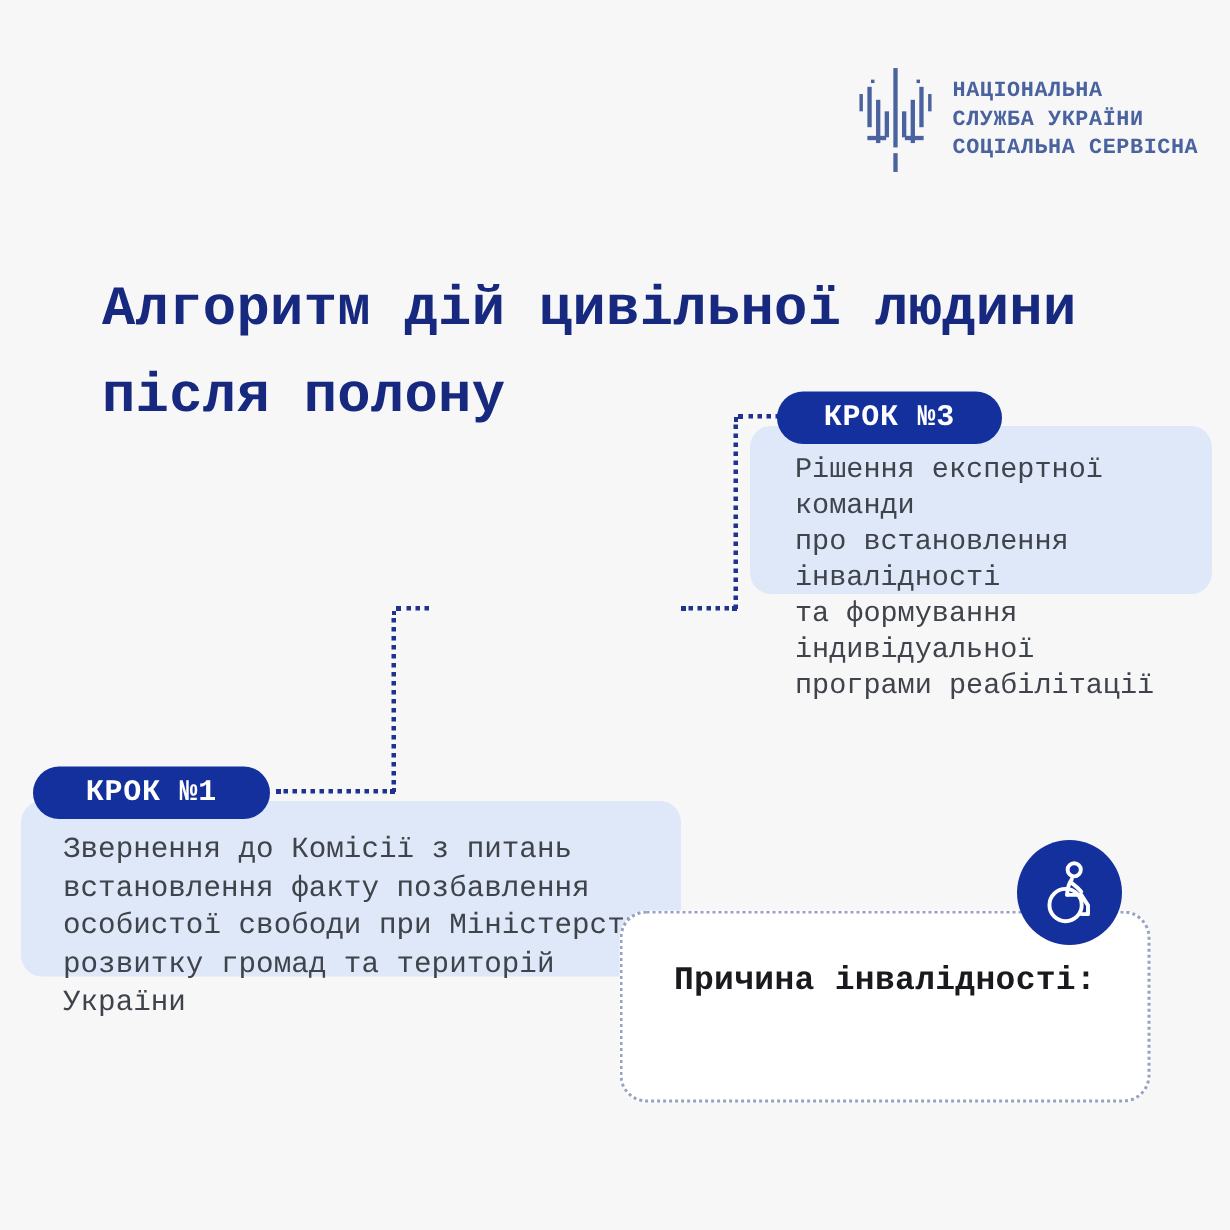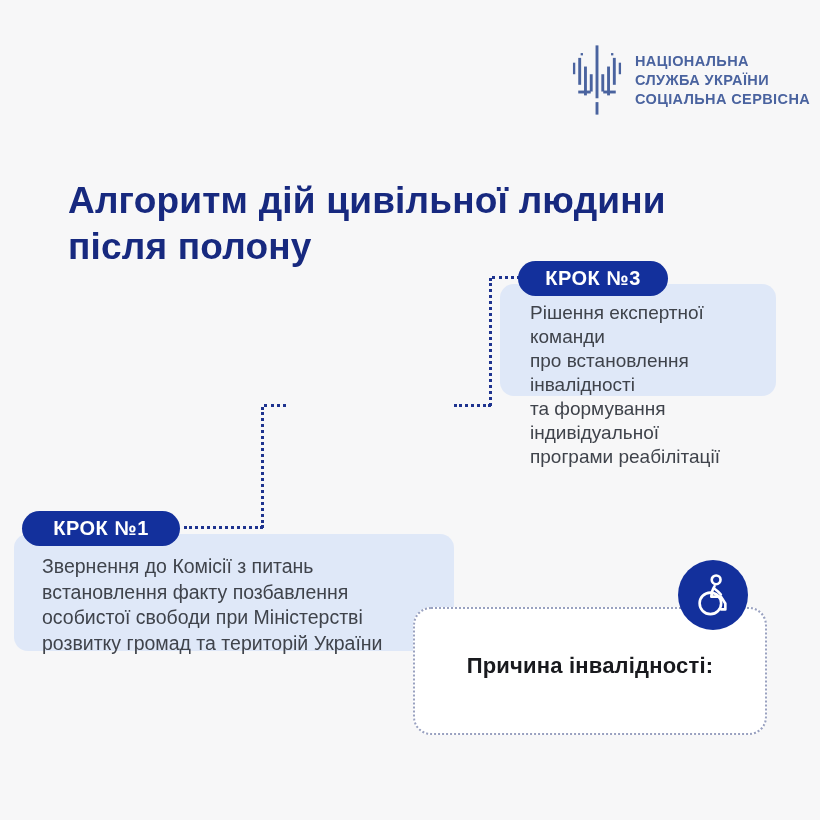--- a/index.html
+++ b/index.html
@@ -1,65 +1,65 @@
 <!DOCTYPE html>
 <html lang="uk"><head>
 <meta charset="utf-8">
 <style>
   html,body{margin:0;padding:0;}
   #canvas{
     position:relative;
     width:820px;height:820px;
     background:#f7f7f8;
     overflow:hidden;
-    font-family:Liberation Sans, sans-serif;
+    font-family:Liberation Mono, monospace;
   }
   
   .logo{position:absolute;top:44px;left:572px;display:flex;align-items:center;gap:13px;}
   .logo svg{display:block;}
   .logo-text{font-size:14.5px;font-weight:600;letter-spacing:.4px;line-height:19px;color:#4a639f;}
   
   .title{
     position:absolute;left:68px;top:153px;width:680px;
-    font-size:37px;font-weight:700;line-height:46px;
+    font-size:37px;font-weight:700;line-height:58px;
     color:#17297f;white-space:pre-line;letter-spacing:.2px;
   }
   
   .badge{
     position:absolute;height:35px;border-radius:18px;background:#13309c;
     color:#ffffff;font-size:20px;font-weight:700;letter-spacing:.5px;
     display:flex;align-items:center;justify-content:center;z-index:3;text-align:center;
   }
   #badge-1{left:22px;top:511px;width:158px;}
   #badge-2{left:284px;top:388px;width:168px;}
   #badge-3{left:518px;top:261px;width:150px;}
   
   .card{
     position:absolute;background:#dfe8f8;border-radius:14px;box-sizing:border-box;
     color:#3f434b;font-size:19.5px;line-height:25.5px;white-space:pre-line;z-index:2;
   }
   #card-1{left:14px;top:534px;width:440px;height:117px;padding:20px 14px 0 28px;}
   #card-2{left:268px;top:410px;width:358px;height:92px;padding:18px 14px 0 32px;}
-  #card-3{left:500px;top:284px;width:276px;height:112px;padding:17px 12px 0 30px;font-size:19px;line-height:24px;}
+  #card-3{left:500px;top:284px;width:308px;height:112px;padding:17px 12px 0 30px;font-size:19px;line-height:24px;}
   
   .conn-h{position:absolute;height:0;border-top:3px dotted #1e338f;z-index:1;}
   .conn-v{position:absolute;width:0;border-left:3px dotted #1e338f;z-index:1;}
   #conn1-a{left:184px;top:526px;width:79px;}
   #conn1-v{left:261px;top:407px;height:121px;}
   #conn1-b{left:264px;top:404px;width:22px;}
   #conn2-a{left:454px;top:404px;width:37px;}
   #conn2-v{left:489px;top:278px;height:128px;}
   #conn2-b{left:492px;top:276px;width:28px;}
   
   .reason-card{
     position:absolute;left:413px;top:607px;width:354px;height:128px;box-sizing:border-box;
     background:#ffffff;border:2px dotted #99a1c0;border-radius:18px;
     text-align:center;z-index:2;
   }
-  .reason-title{margin-top:44px;font-size:22px;font-weight:700;color:#191a1e;letter-spacing:.2px;}
+  .reason-title{margin-top:32px;font-size:22px;font-weight:700;color:#191a1e;letter-spacing:.2px;}
   .reason-body{margin-top:7px;font-size:19px;line-height:25px;color:#3f434b;white-space:pre-line;}
   .reason-icon-badge{
     position:absolute;left:678px;top:560px;width:70px;height:70px;border-radius:50%;
     background:#13309c;display:flex;align-items:center;justify-content:center;z-index:4;
   }
 </style>
 </head>
 <body>
 
 <div id="canvas">

